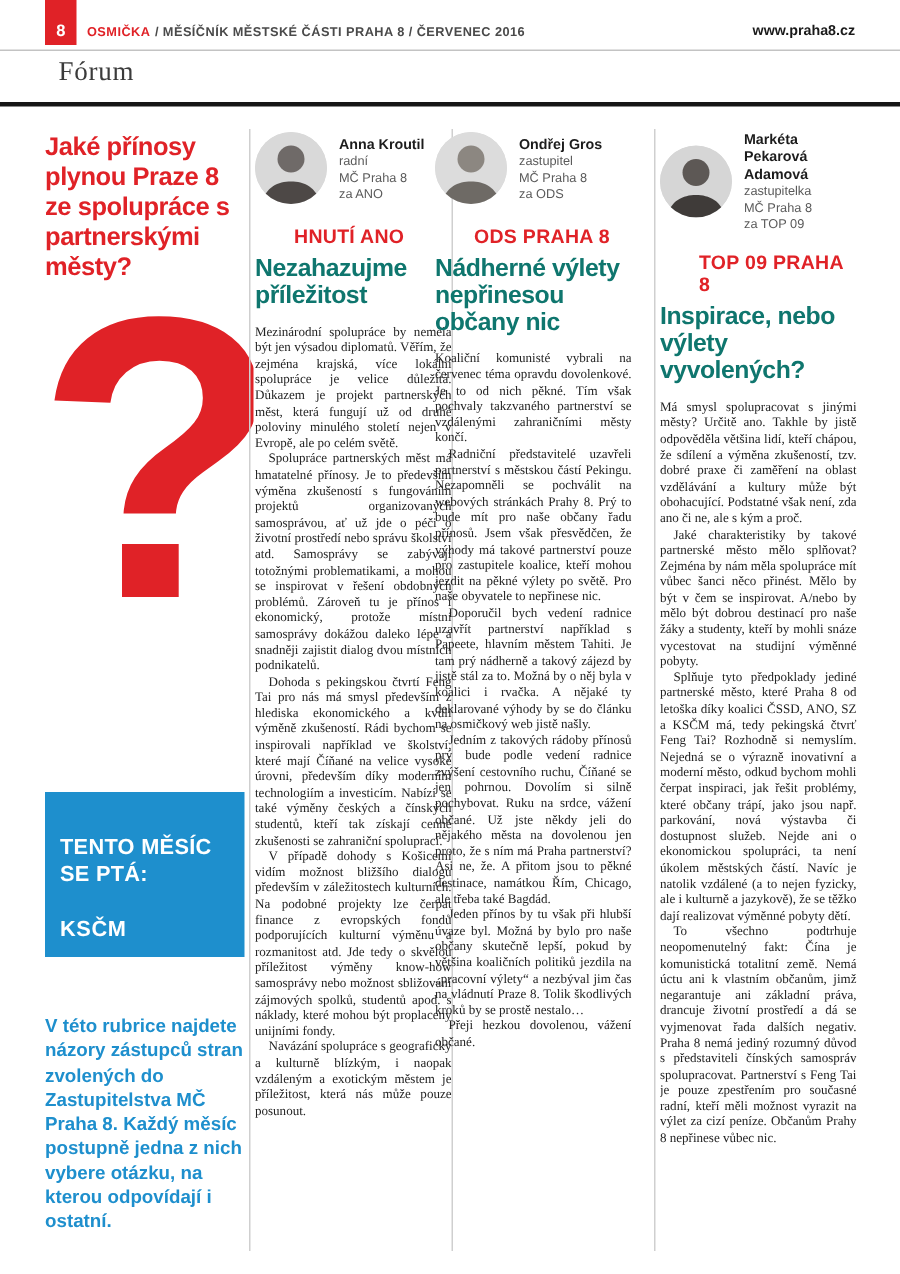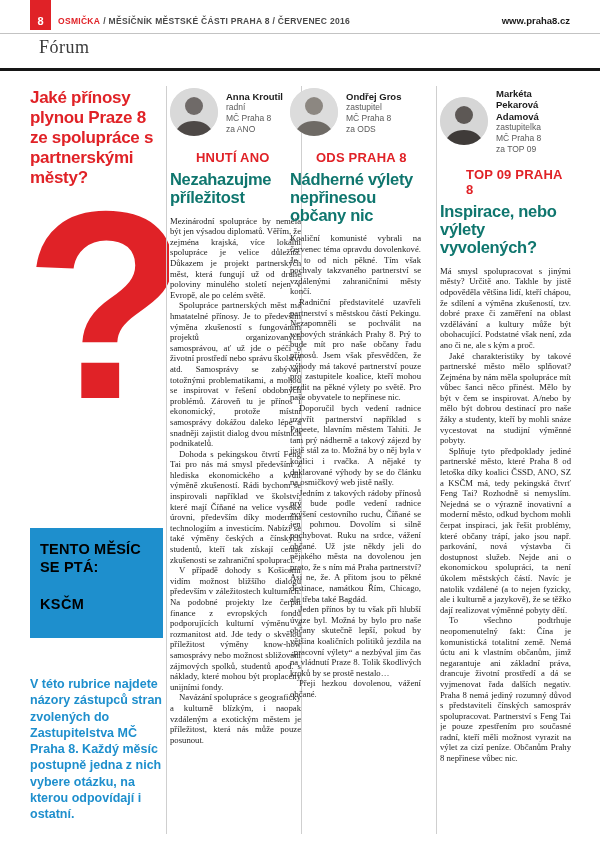--- a/index.html
+++ b/index.html
@@ -35,21 +35,21 @@
     font-size:17px;font-weight:bold;line-height:1.18;color:var(--red,#e02227);
     letter-spacing:-.3px;
   }
   .big-qmark{
     position:absolute;left:24px;top:178px;width:145px;height:260px;overflow:hidden;
     font-size:268px;font-weight:800;line-height:.95;color:var(--red,#e02227);
     font-family:"Liberation Sans",sans-serif;
   }
   .ask-box{
     position:absolute;left:30px;top:528px;width:133px;height:110px;box-sizing:border-box;
-    background:var(--blue,#1e8fcd);color:#000000;padding:12px 10px;
+    background:var(--blue,#1e8fcd);color:#ffffff;padding:28px 10px;
   }
   .ask-box .ask-line{font-size:14.5px;font-weight:bold;line-height:1.25;letter-spacing:.2px;}
   .ask-box .ask-party{font-size:14.5px;font-weight:bold;margin-top:20px;letter-spacing:.4px;}
   .rubric-note{
     position:absolute;left:30px;top:676px;width:133px;
     font-size:12.5px;font-weight:bold;line-height:1.3;color:var(--blue,#1e8fcd);
   }
 
   
   .vsep{position:absolute;top:86px;width:1px;height:748px;background:#cfcfcf;}

